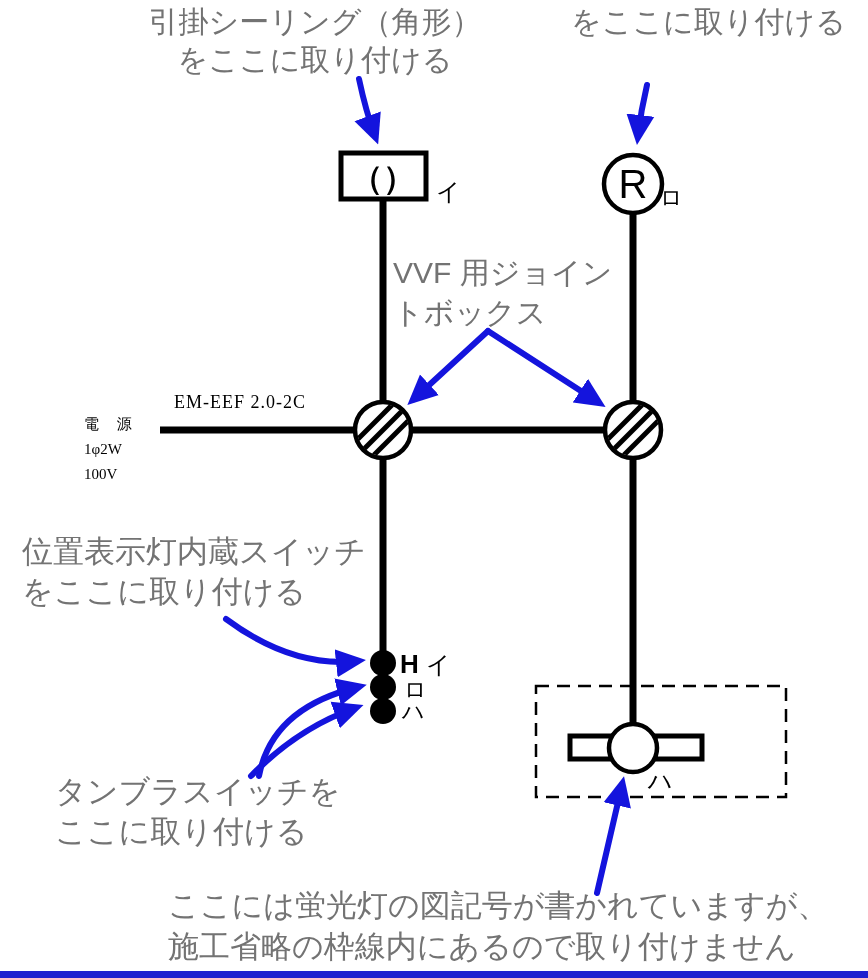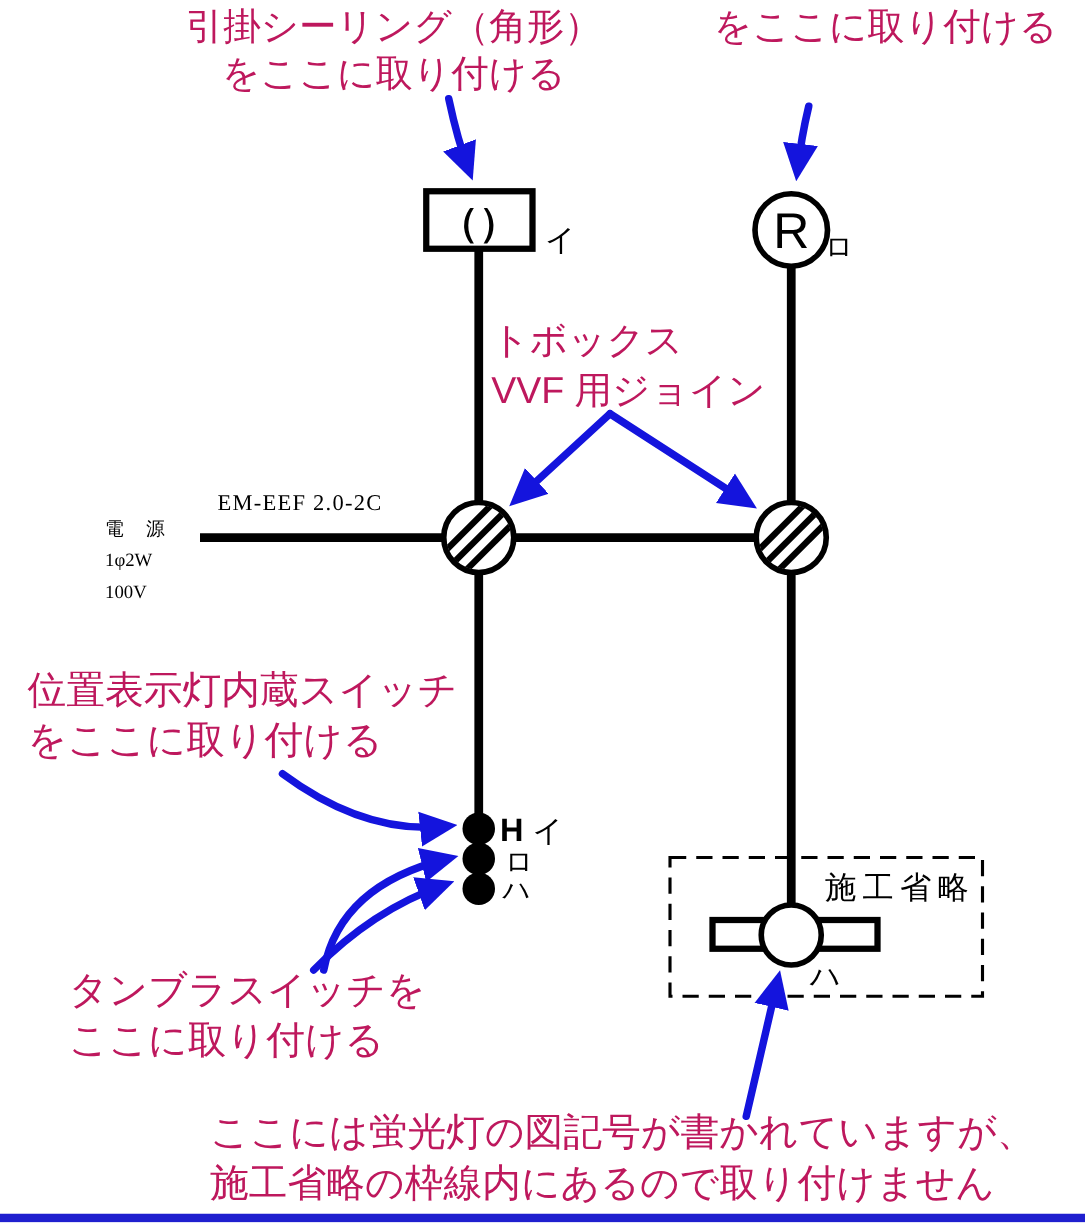--- a/index.html
+++ b/index.html
@@ -2,21 +2,21 @@
 <html><head>
 <meta charset="utf-8">
 <style>
   html,body{margin:0;padding:0;background:#ffffff;}
   #canvas{
     position:relative;width:868px;height:978px;background:#ffffff;overflow:hidden;
     font-family:"Liberation Sans",sans-serif;
   }
   #diagram-svg{position:absolute;left:0;top:0;}
   .note{
-    position:absolute;color:#be185d;font-size:30px;line-height:38px;
+    position:absolute;color:#737373;font-size:30px;line-height:38px;
     font-family:"Liberation Sans",sans-serif;white-space:nowrap;
   }
   .note .ln{white-space:nowrap;}
   .black-serif{
     position:absolute;color:#000000;font-family:"Liberation Serif",serif;
     white-space:nowrap;
   }
   #power-label{left:84px;top:412px;font-size:15px;line-height:25px;}
   #power-label .ln1{letter-spacing:7px;}
   #cable-label{left:174px;top:392px;font-size:18px;letter-spacing:1px;}
@@ -117,22 +117,22 @@
   <div class="note" id="note-ceiling">
     <div class="ln">引掛シーリング（角形）</div>
     <div class="ln">をここに取り付ける</div>
   </div>
 
   <div class="note" id="note-receptacle">
     <div class="ln">をここに取り付ける</div>
   </div>
 
   <div class="note" id="note-vvf">
+    <div class="ln">VVF 用ジョイン</div>
     <div class="ln">トボックス</div>
-    <div class="ln">VVF 用ジョイン</div>
   </div>
 
   <div class="note" id="note-pilot">
     <div class="ln">位置表示灯内蔵スイッチ</div>
     <div class="ln">をここに取り付ける</div>
   </div>
 
   <div class="note" id="note-fluorescent">
     <div class="ln">ここには蛍光灯の図記号が書かれていますが、</div>
     <div class="ln">施工省略の枠線内にあるので取り付けません</div>
@@ -144,16 +144,15 @@
   </div>
 
   <div class="black-serif" id="power-label">
     <div class="ln1">電 源</div>
     <div>1φ2W</div>
     <div>100V</div>
   </div>
 
   <div class="black-serif" id="cable-label">EM-EEF 2.0-2C</div>
 
-  <div class="black-serif" id="omission-label">施工省略</div>
 
   <div id="bottom-bar"></div>
 </div>
 
 </body></html>

